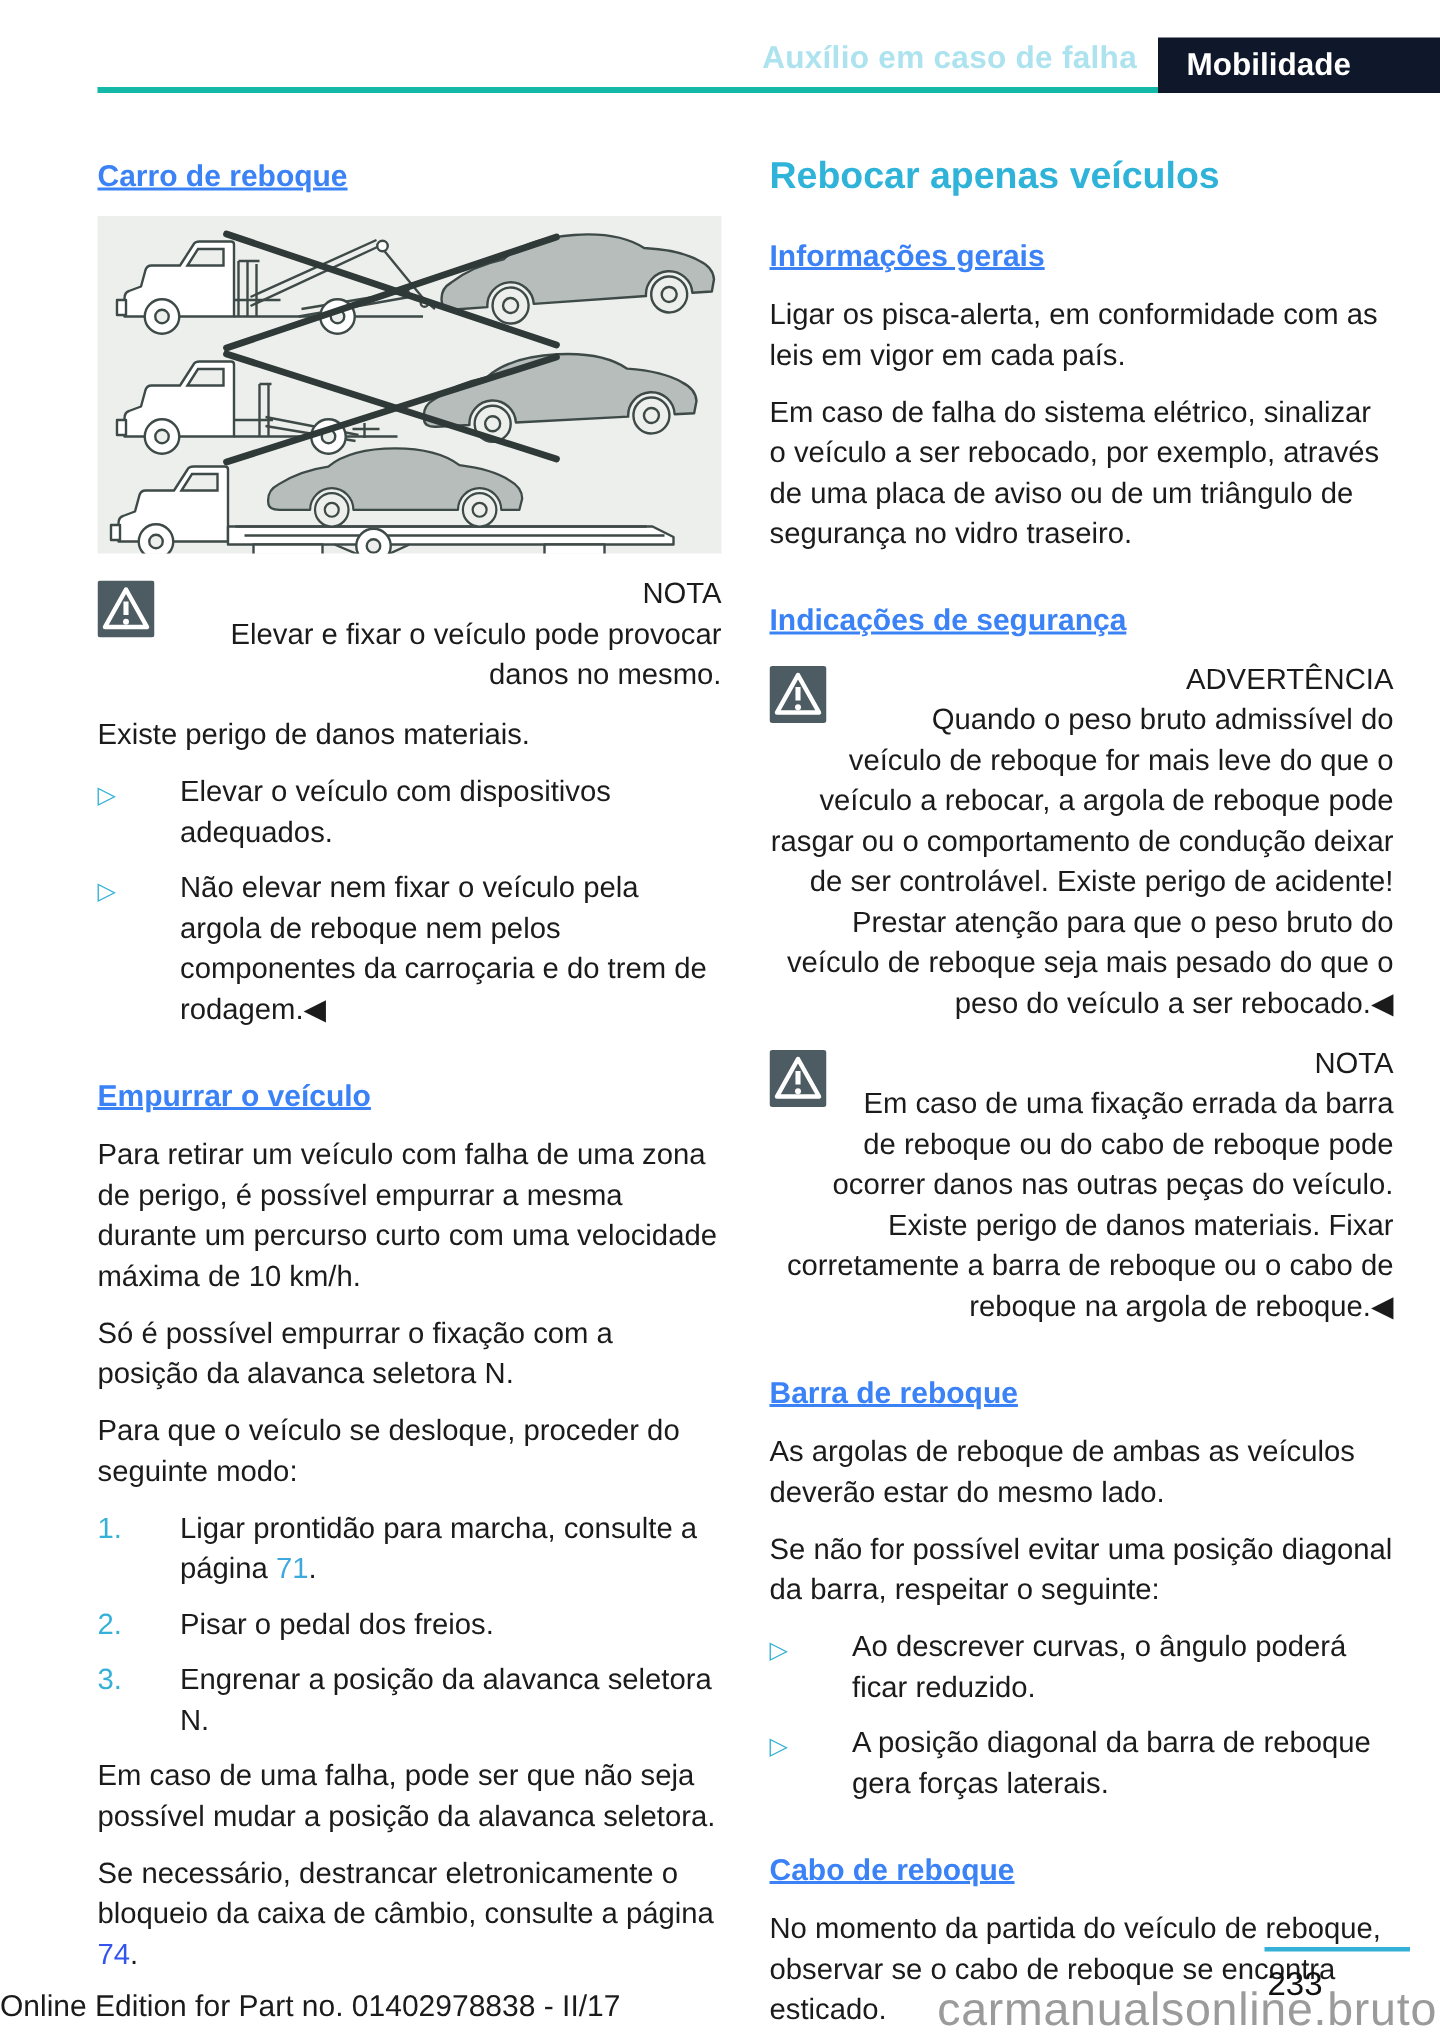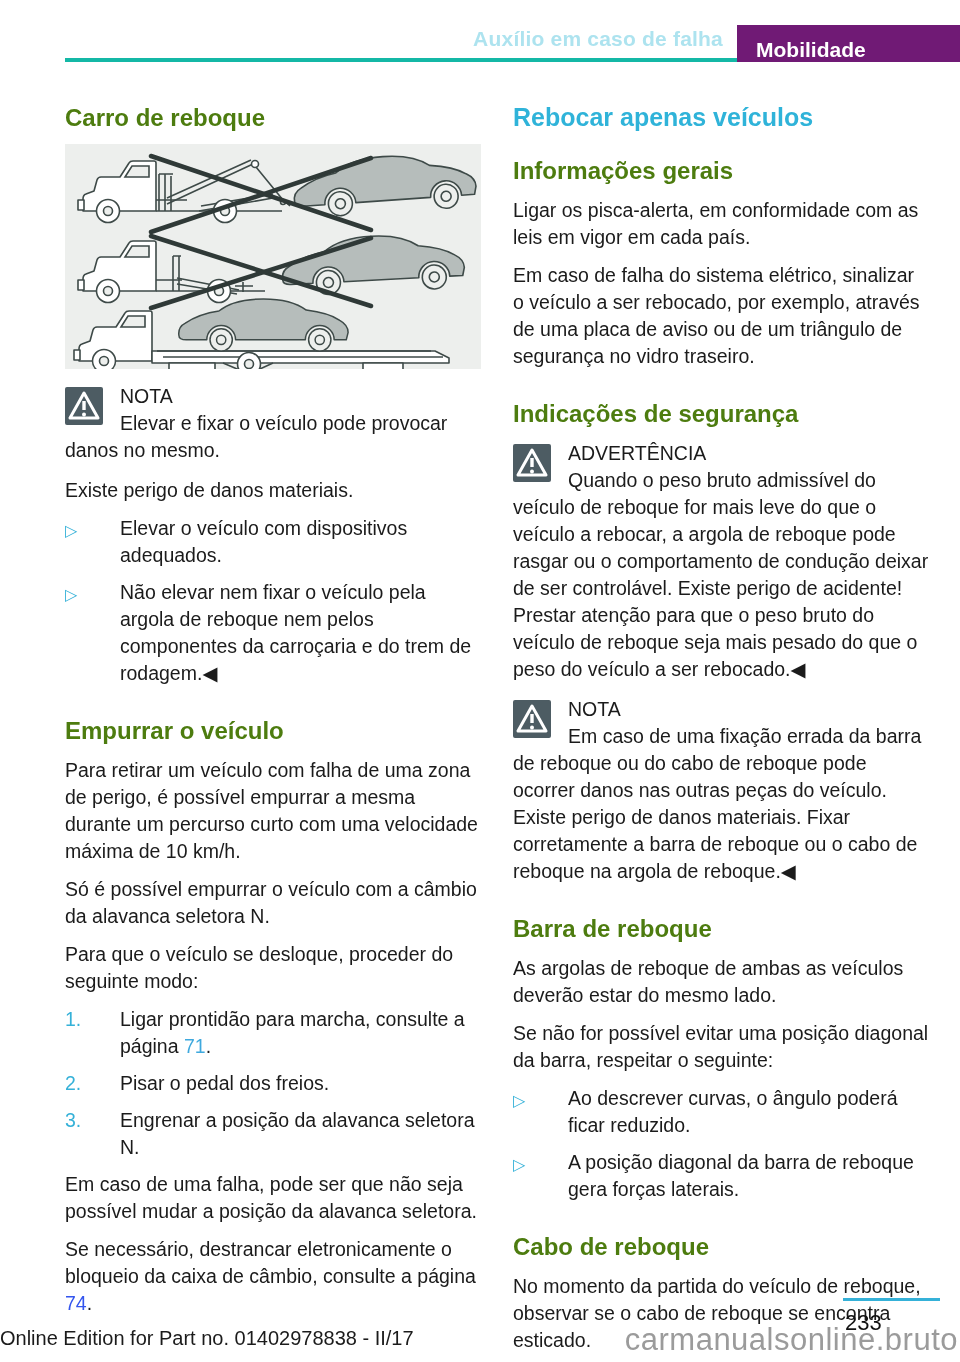--- a/index.html
+++ b/index.html
@@ -12,35 +12,35 @@
     overflow:hidden;
   }
   
   .header { position:absolute; top:0; left:0; right:0; height:62px; display:flex; align-items:flex-end; }
   .header-left {
     flex:1; margin-left:65px; text-align:right;
     border-bottom:4px solid #14b8a6; padding:0 14px 7px 0;
   }
   .header-breadcrumb { color:#ade3ef; font-size:21px; font-weight:bold; letter-spacing:0.2px; }
   .header-tab {
-    width:223px; height:37px; background:#701a75; color:#ffffff;
-    font-size:21px; font-weight:bold; display:flex; align-items:flex-end;
+    width:188px; height:37px; background:#0f172a; color:#ffffff;
+    font-size:21px; font-weight:bold; display:flex; align-items:center;
     padding-left:19px; box-sizing:border-box;
   }
   
   .main { position:absolute; top:103px; left:65px; width:865px; display:flex; gap:32px; }
   .col { width:416px; }
   h2.section-title { color:#2fb3d9; font-size:25px; line-height:28px; font-weight:bold; margin:0 0 0 0; }
-  h3.sub-title { color:#4d7c0f; font-size:24px; line-height:28px; font-weight:bold; margin:30px 0 12px 0; }
+  h3.sub-title { color:#3b82f6; font-size:20px; line-height:28px; font-weight:bold; margin:30px 0 12px 0;text-decoration:underline; }
   h3.first { margin-top:1px; }
   p.body { font-size:19.5px; line-height:27px; margin:0 0 11px 0; }
   
   .figure { background:#edefed; width:416px; height:225px; margin:12px 0 14px 0; }
   
-  .warning { margin:8px 0 13px 0; }
+  .warning { margin:8px 0 13px 0;text-align:right; }
   .warn-icon { float:left; width:38px; height:38px; margin:4px 17px 9px 0; }
   .warn-label { font-size:19.5px; line-height:27px; margin:0; }
   .warn-text { font-size:19.5px; line-height:27px; margin:0 0 0 0; }
   .warning::after { content:""; display:block; clear:left; height:0; }
   
   .bullet, .step { display:flex; font-size:19.5px; line-height:27px; margin:0 0 10px 0; }
   .bullet-marker { width:55px; flex-shrink:0; color:#35b1d8; font-size:16px; padding-top:2px; }
   .step-num { width:55px; flex-shrink:0; color:#35b1d8; }
   .bullet-body, .step-body { flex:1; }
   .link-cyan { color:#3fa9de; }
@@ -172,21 +172,21 @@
       <span class="bullet-marker">▷</span>
       <span class="bullet-body">Elevar o veículo com dispositivos adequados.</span>
     </div>
     <div class="bullet">
       <span class="bullet-marker">▷</span>
       <span class="bullet-body">Não elevar nem fixar o veículo pela argola de reboque nem pelos componentes da carroçaria e do trem de rodagem.◀</span>
     </div>
 
     <h3 class="sub-title">Empurrar o veículo</h3>
     <p class="body">Para retirar um veículo com falha de uma zona de perigo, é possível empurrar a mesma durante um percurso curto com uma velocidade máxima de 10 km/h.</p>
-    <p class="body">Só é possível empurrar o veículo com a câmbio da alavanca seletora N.</p>
+    <p class="body">Só é possível empurrar o fixação com a posição da alavanca seletora N.</p>
     <p class="body">Para que o veículo se desloque, proceder do seguinte modo:</p>
 
     <div class="step">
       <span class="step-num">1.</span>
       <span class="step-body"><span>Ligar prontidão para marcha, consulte a página </span><span class="link-cyan">71</span><span>.</span></span>
     </div>
     <div class="step">
       <span class="step-num">2.</span>
       <span class="step-body">Pisar o pedal dos freios.</span>
     </div>

